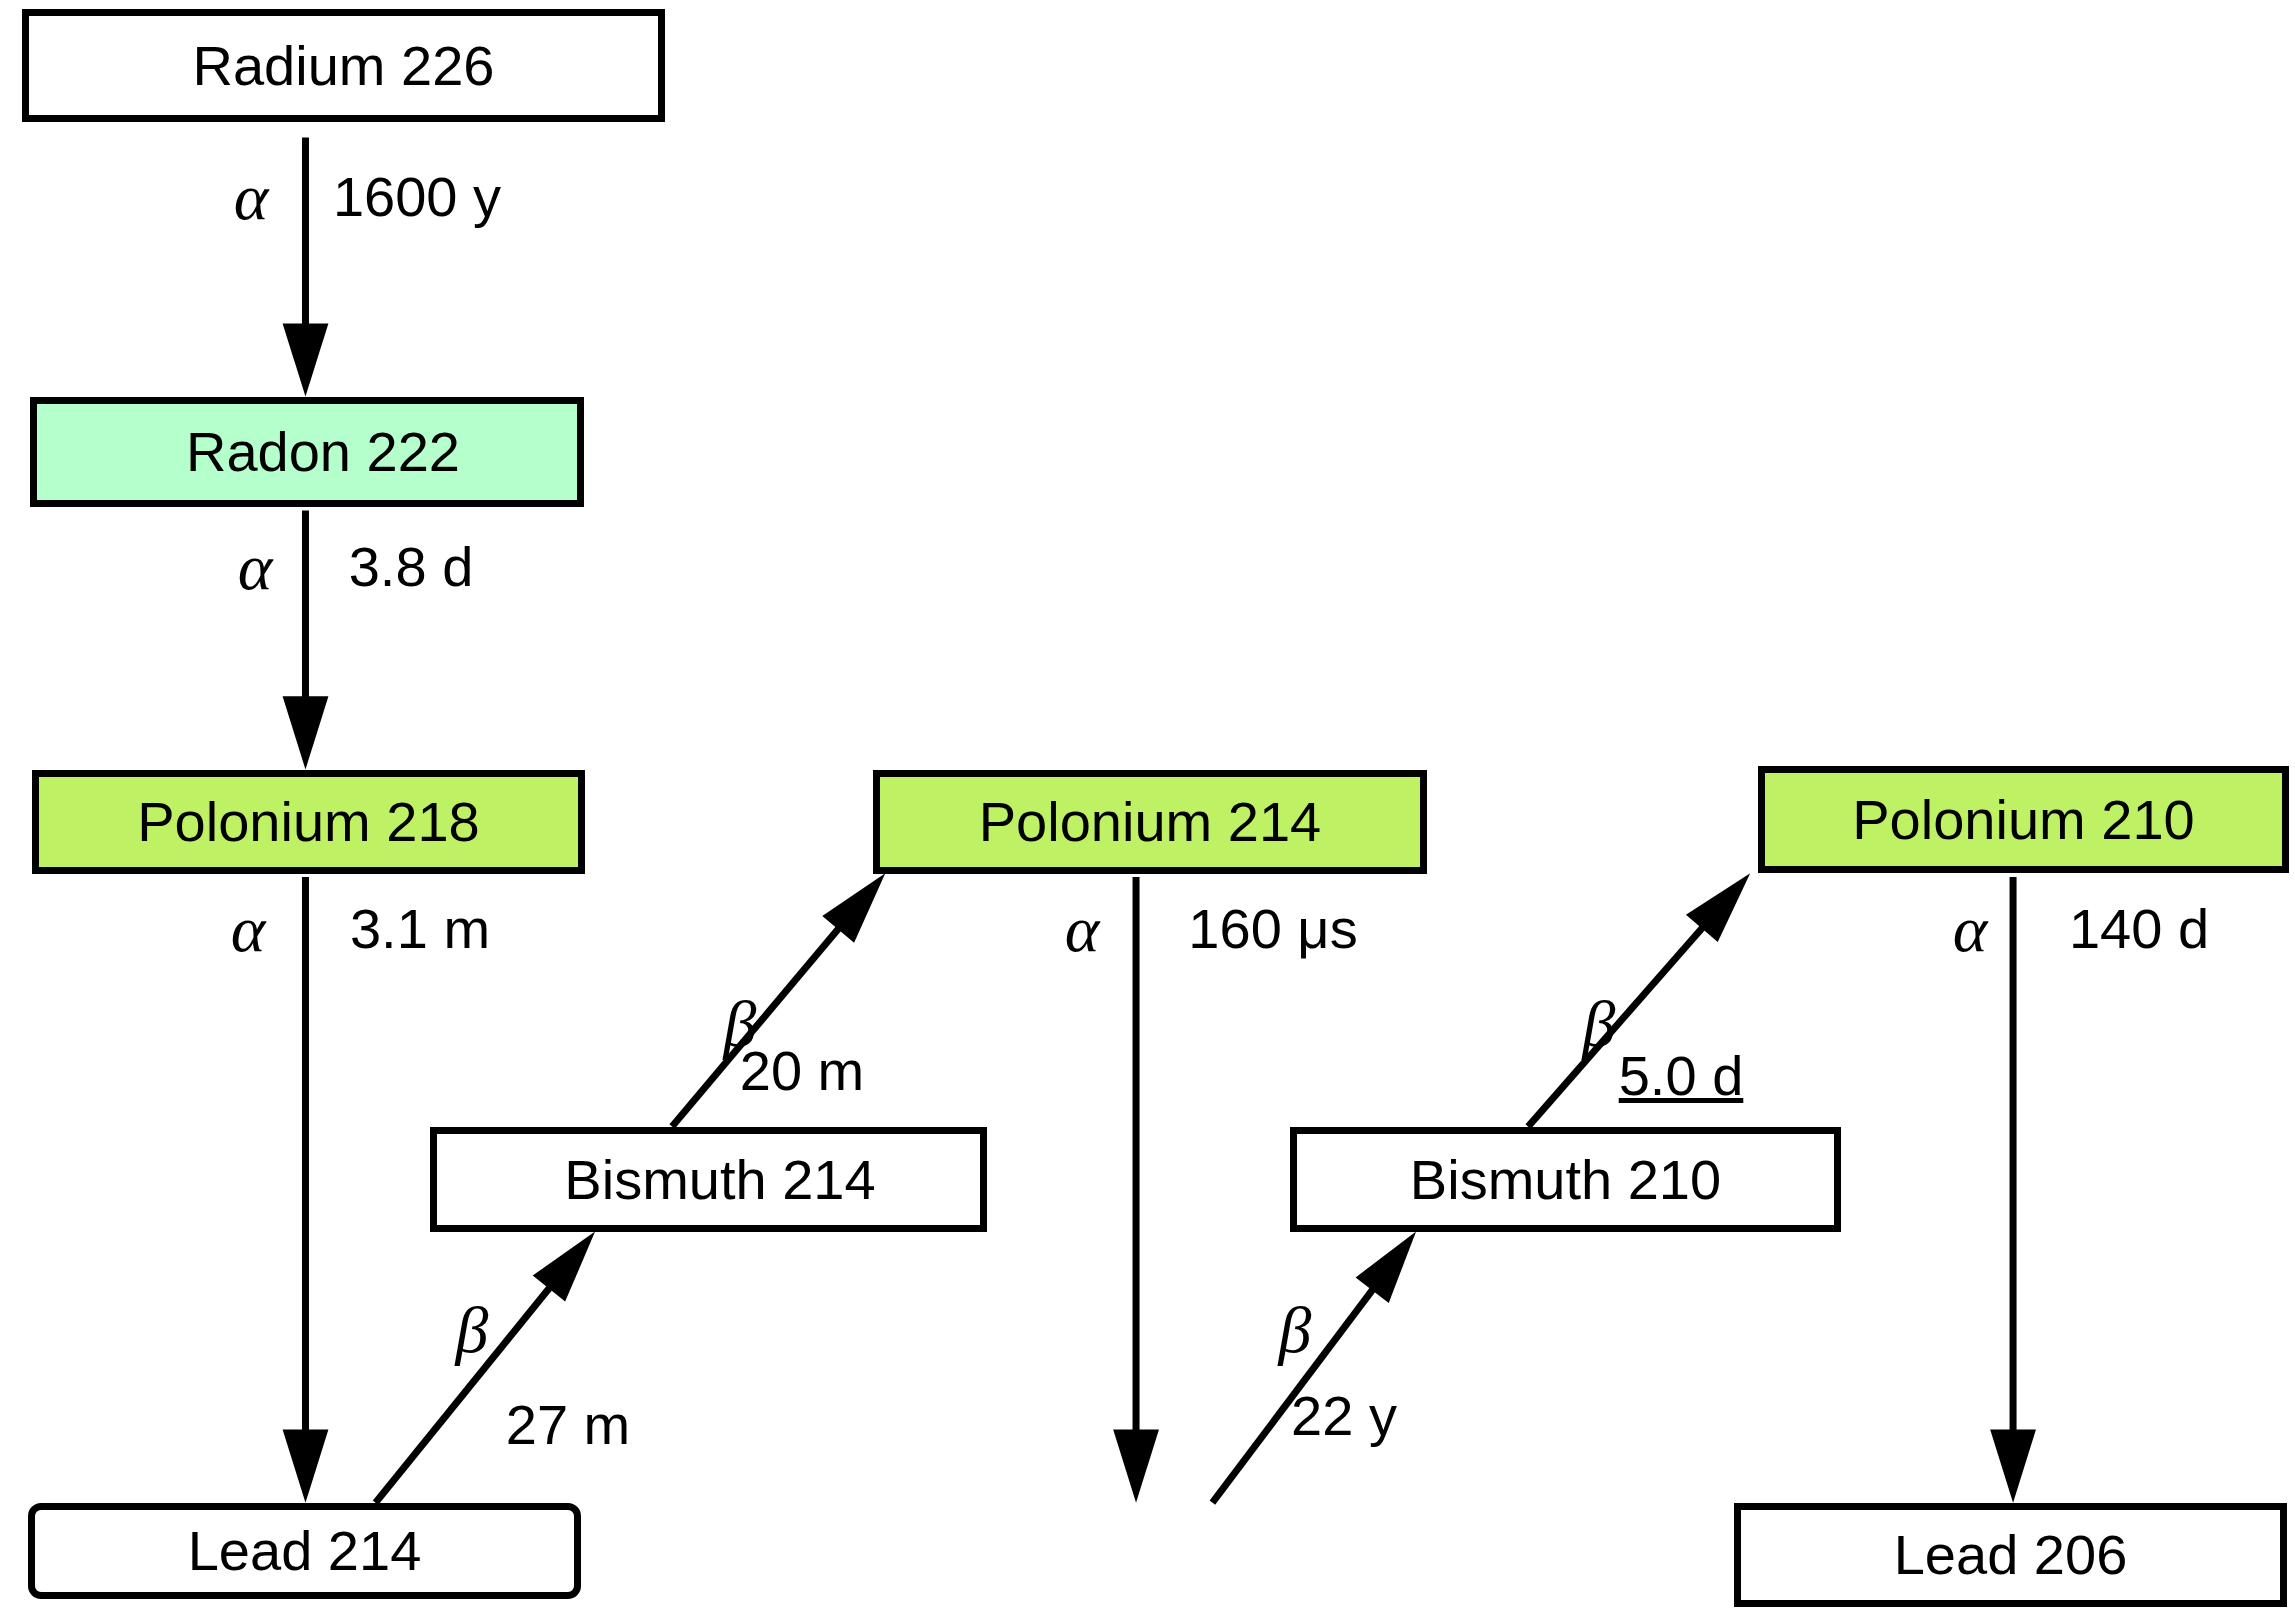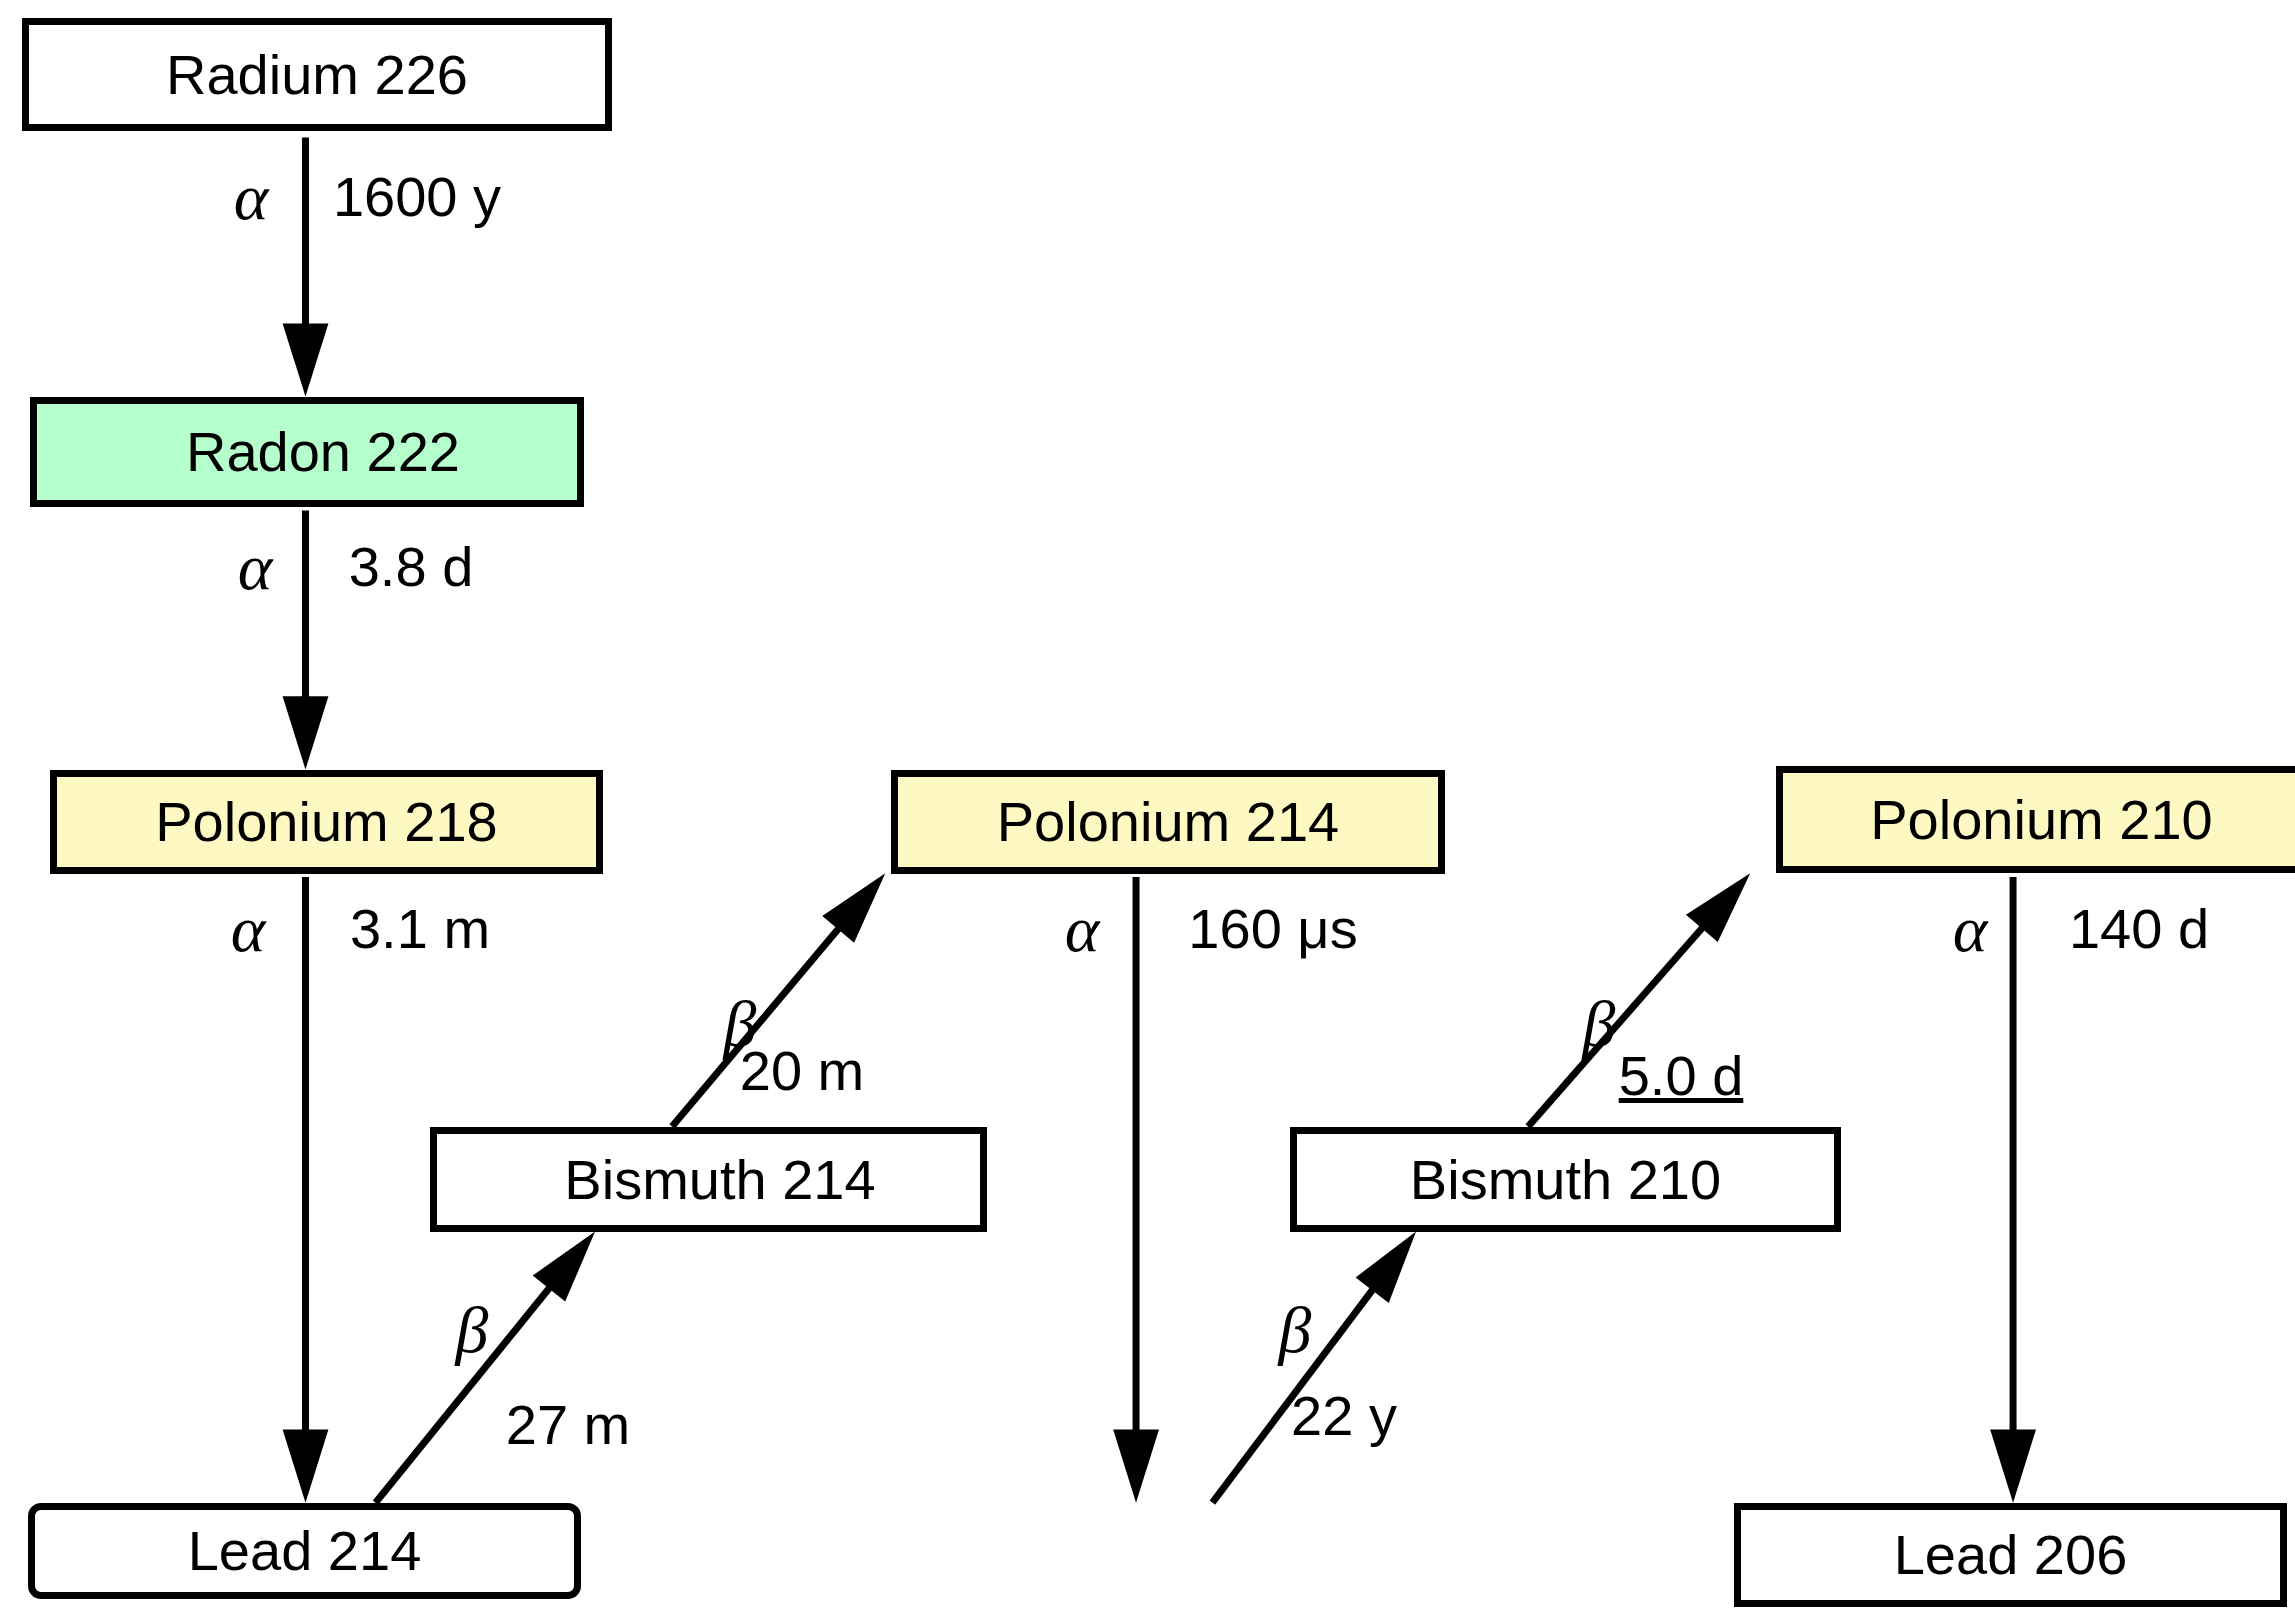--- a/index.html
+++ b/index.html
@@ -23,23 +23,23 @@
     border: 7.6px solid #000000;
     background: #ffffff;
     display: flex;
     align-items: center;
     justify-content: center;
     font-size: 56px;
     line-height: 1;
     white-space: nowrap;
   }
   .fill-green  { background: #b5ffcc; padding-left: 32px; }
-  .fill-yellow { background: #fef9c3; margin-left: 18px; }
+  .fill-yellow { background: #bef264; }
 
-  #n-radium226   { left:   22px; top:   18px; width: 590px; height: 113px; }
+  #n-radium226   { left:   22px; top:   9px; width: 643px; height: 113px; }
   #n-radon222    { left:   30px; top:  397px; width: 554px; height: 110px; }
   #n-polonium218 { left:   32px; top: 770px; width: 553px; height: 104px; }
   #n-lead214     { left:   28px; top: 1503px; width: 553px; height: 96px; border-radius: 13px; }
   #n-bismuth214  { left:  430px; top: 1127px; width: 557px; height: 105px; padding-left: 23px; }
   #n-polonium214 { left: 873px; top: 770px; width: 554px; height: 104px; }
   #n-lead210     { left: 859px; top: 1503px; width: 560px; height: 104px; }
   #n-bismuth210  { left: 1290px; top: 1127px; width: 551px; height: 105px; }
   #n-polonium210 { left: 1758px; top: 766px; width: 531px; height: 107px; }
   #n-lead206     { left: 1734px; top: 1503px; width: 553px; height: 104px; }
 

